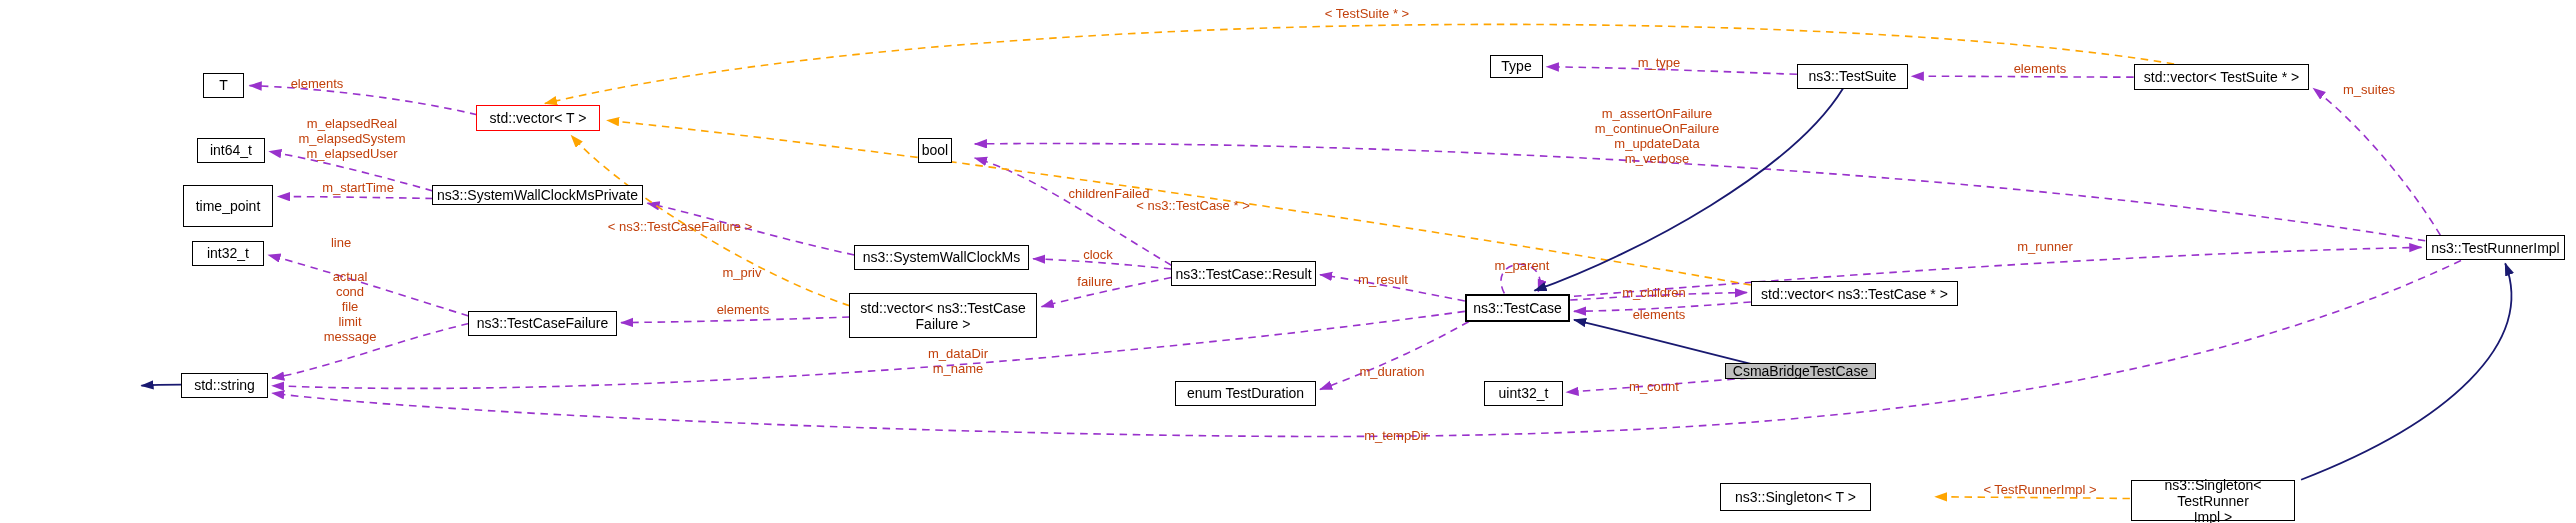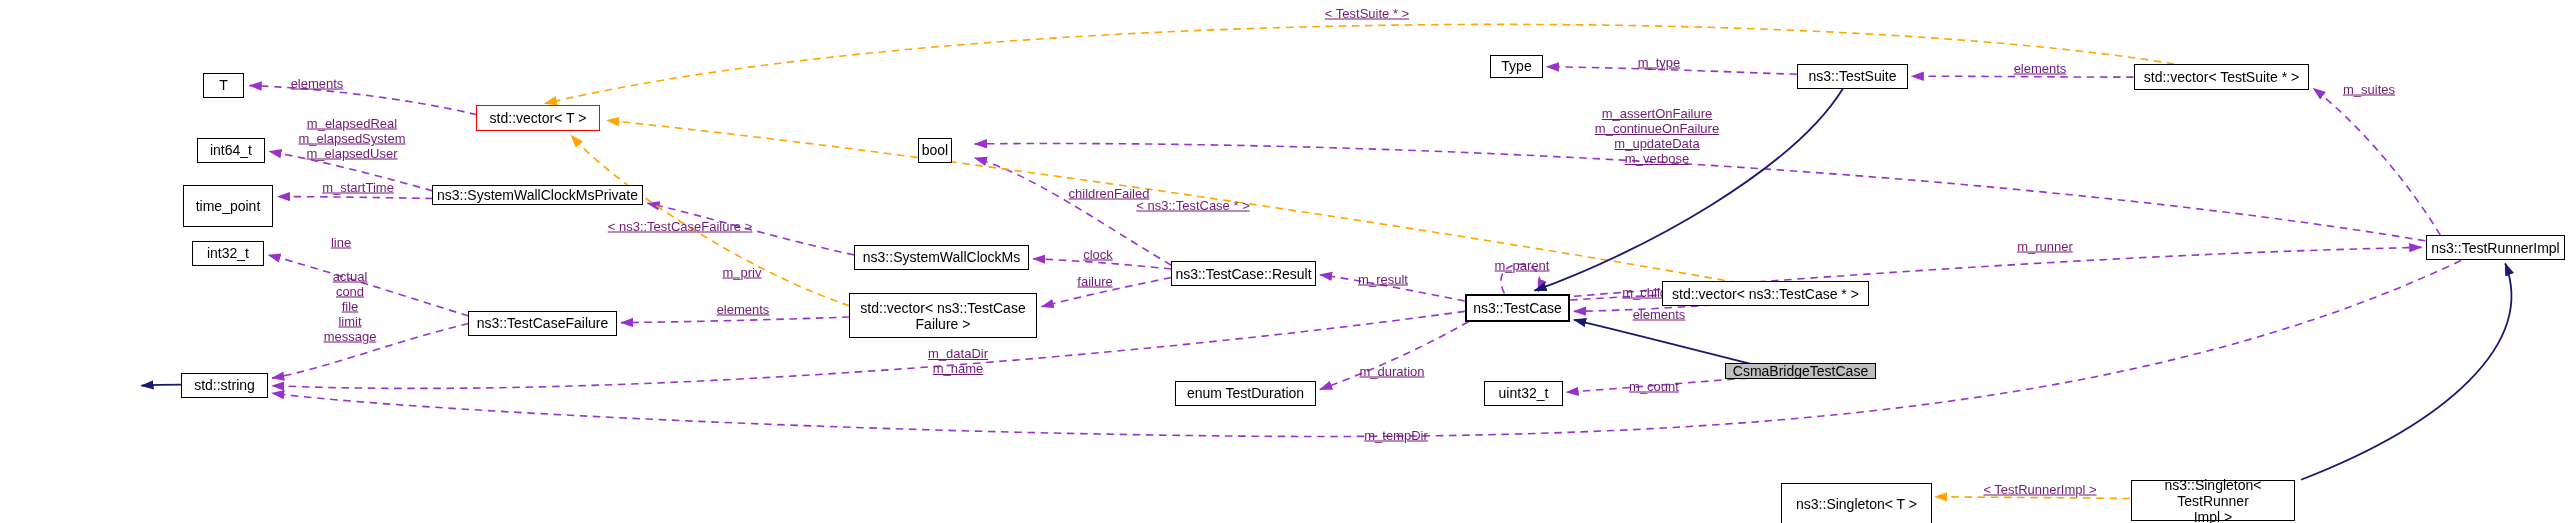--- a/index.html
+++ b/index.html
@@ -19,22 +19,22 @@
     font-size:14px;color:#000000;
     text-align:center;white-space:pre-line;line-height:16px;
     box-sizing:border-box;
   }
   .node.red{border-color:#ff0000;}
   .node.bold{border-width:2.4px;}
   .node.gray{background:#bfbfbf;}
   .lbl{
     position:absolute;
     transform:translate(-50%,-50%);
-    font-size:13px;color:#701a75;
-    white-space:pre-line;text-align:center;line-height:15px;text-decoration:underline;
+    font-size:13px;color:#c2410c;
+    white-space:pre-line;text-align:center;line-height:15px;
   }
   path.usage{stroke:#9932cc;fill:none;stroke-width:1.7;stroke-dasharray:8,6;}
   path.tmpl{stroke:#ffa500;fill:none;stroke-width:1.7;stroke-dasharray:8,6;}
   path.inherit{stroke:#191970;fill:none;stroke-width:1.9;}
 </style>
 </head>
 <body>
 
 <div id="canvas">
 
@@ -133,24 +133,24 @@
   <div class="node" style="left:432px;top:185px;width:211px;height:20px">ns3::SystemWallClockMsPrivate</div>
   <div class="node" style="left:468px;top:311px;width:149px;height:24.5px">ns3::TestCaseFailure</div>
   <div class="node" style="left:854px;top:245px;width:175px;height:24.5px">ns3::SystemWallClockMs</div>
   <div class="node" style="left:849px;top:293px;width:188px;height:45px">std::vector&lt; ns3::TestCase
 Failure &gt;</div>
   <div class="node" style="left:918px;top:138px;width:34px;height:24.5px">bool</div>
   <div class="node" style="left:1171px;top:261px;width:145px;height:25.4px">ns3::TestCase::Result</div>
   <div class="node" style="left:1175px;top:381px;width:141px;height:24.5px">enum TestDuration</div>
   <div class="node bold" style="left:1465px;top:294px;width:105px;height:28px">ns3::TestCase</div>
   <div class="node" style="left:1484px;top:381px;width:79px;height:24.5px">uint32_t</div>
-  <div class="node" style="left:1662px;top:281px;width:207px;height:25.4px">std::vector&lt; ns3::TestCase * &gt;</div>
+  <div class="node" style="left:1751px;top:281px;width:207px;height:25.4px">std::vector&lt; ns3::TestCase * &gt;</div>
   <div class="node gray" style="left:1725px;top:363px;width:151px;height:16px">CsmaBridgeTestCase</div>
   <div class="node" style="left:1490px;top:55px;width:53px;height:22.6px">Type</div>
   <div class="node" style="left:1797px;top:64px;width:111px;height:24.5px">ns3::TestSuite</div>
   <div class="node" style="left:2134px;top:64px;width:175px;height:26px">std::vector&lt; TestSuite * &gt;</div>
   <div class="node" style="left:2426px;top:235px;width:139px;height:25.4px">ns3::TestRunnerImpl</div>
-  <div class="node" style="left:1781px;top:483px;width:151px;height:41px">ns3::Singleton&lt; T &gt;</div>
+  <div class="node" style="left:1720px;top:483px;width:151px;height:28px">ns3::Singleton&lt; T &gt;</div>
   <div class="node" style="left:2131px;top:480px;width:164px;height:41px">ns3::Singleton&lt; TestRunner
 Impl &gt;</div>
 
 </div>
 
 
 </body></html>

